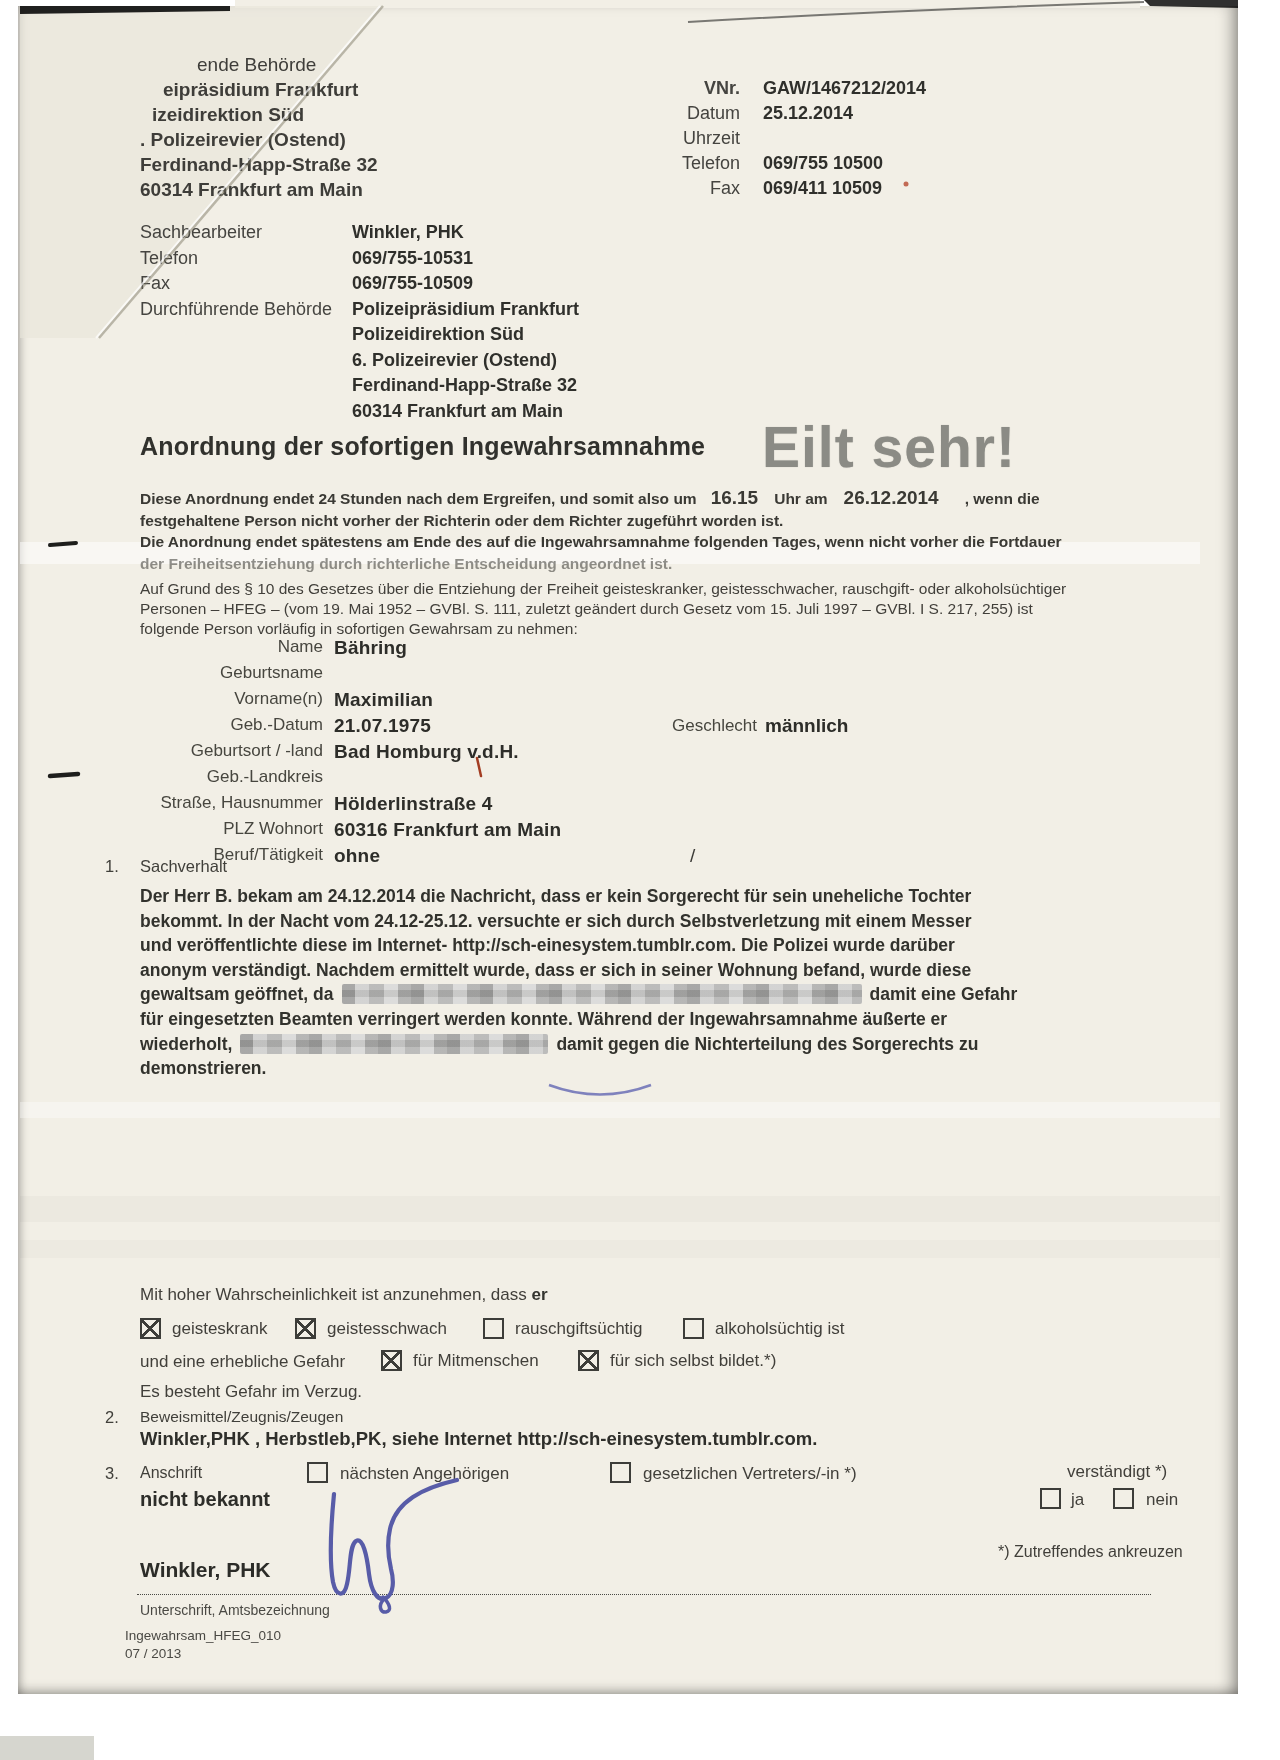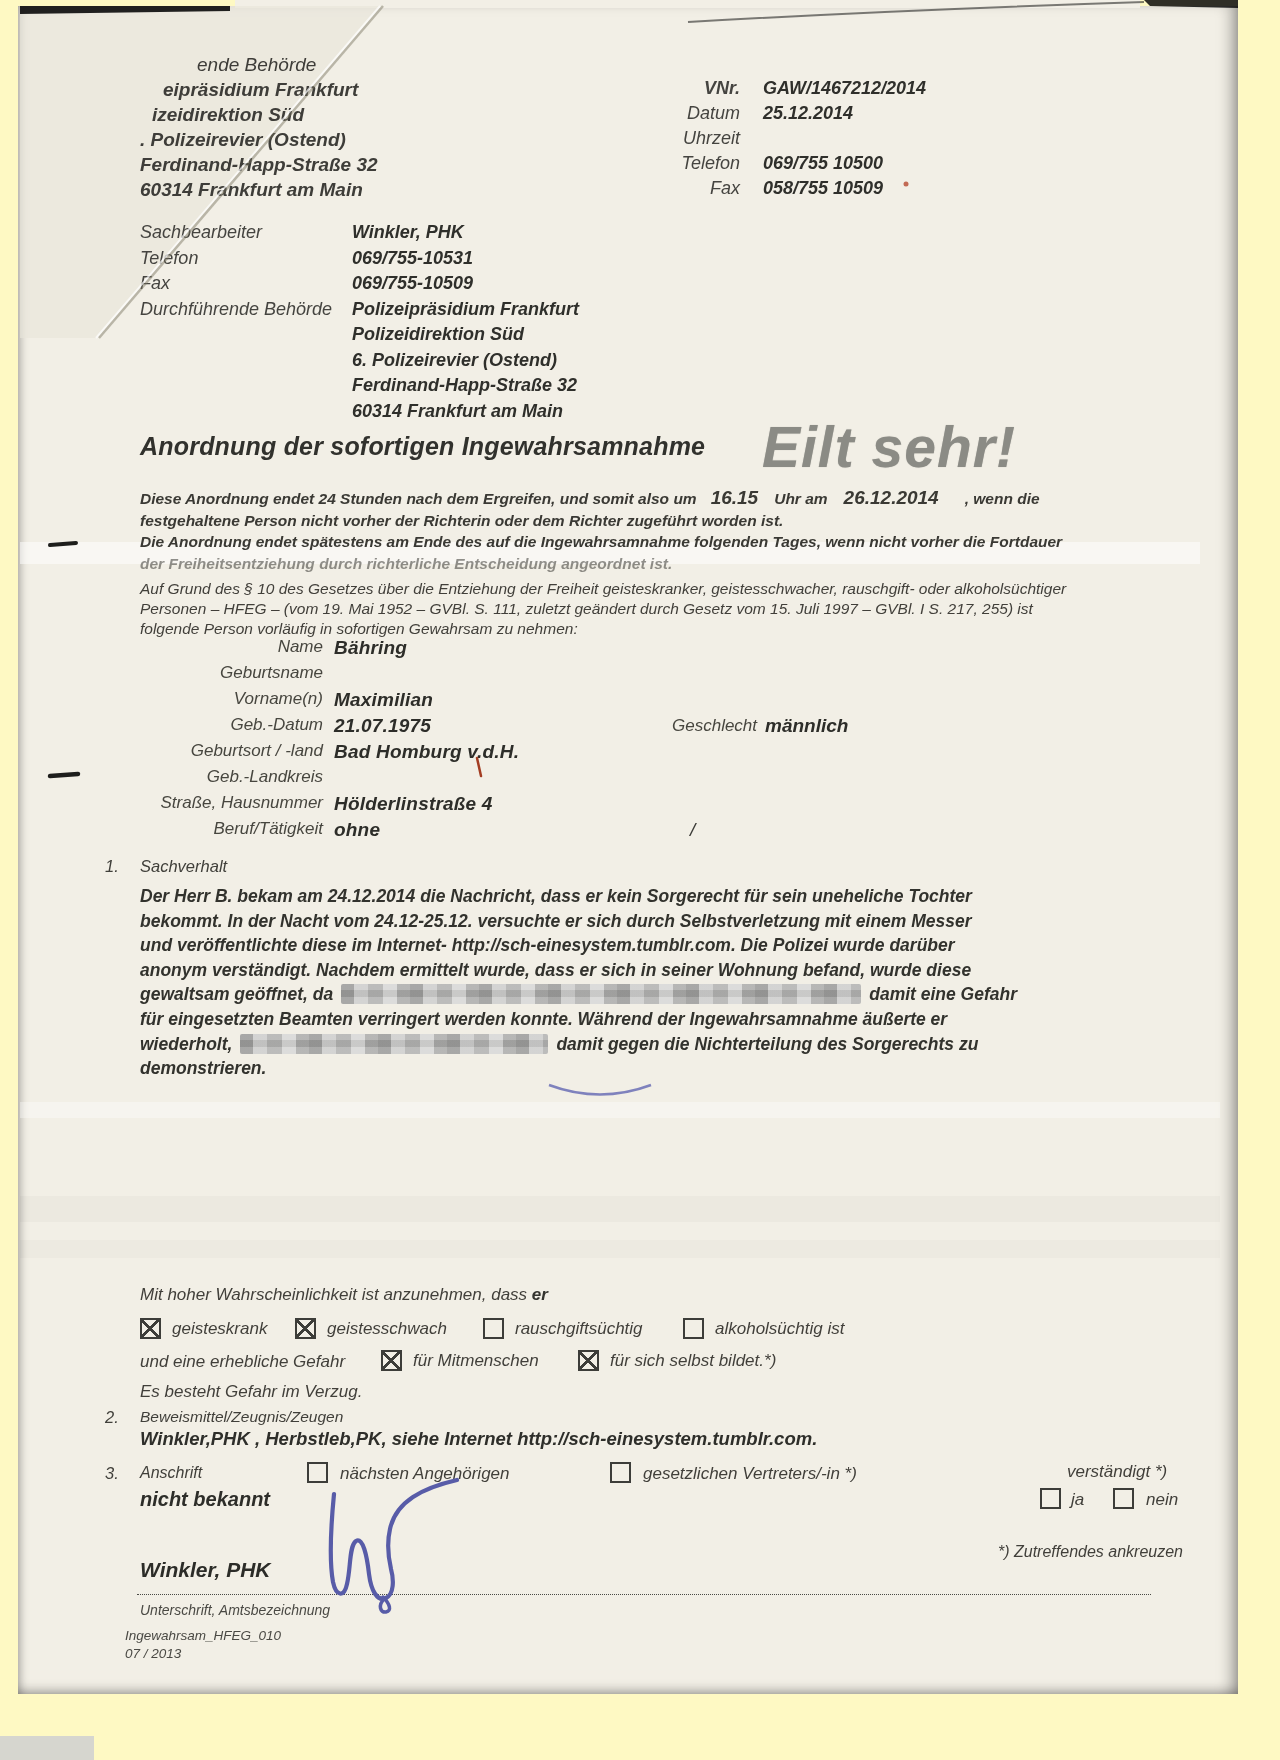--- a/index.html
+++ b/index.html
@@ -1,17 +1,17 @@
 <!DOCTYPE html>
 <html><head>
 <meta charset="utf-8">
 <style>
   html,body{margin:0;padding:0;background:#0a0a0a;}
-  .stage{position:relative;width:1280px;height:1760px;background:#fef9c3;overflow:hidden;
-         font-family:"Liberation Sans","DejaVu Sans",sans-serif;color:#3b3a36;font-style:italic;}
+  .stage{position:relative;width:1280px;height:1760px;background:#ffffff;overflow:hidden;
+         font-family:"Liberation Sans","DejaVu Sans",sans-serif;color:#3b3a36;}
   .paper{position:absolute;left:18px;top:6px;width:1220px;height:1688px;background:#f2efe6;
          box-shadow:inset -12px 0 16px -7px rgba(0,0,0,.38), inset 8px 0 10px -6px rgba(0,0,0,.28),
                     inset 0 -8px 12px -5px rgba(0,0,0,.28);z-index:0;}
   .patch-top{position:absolute;left:235px;top:0;width:905px;height:8px;background:#f2efe6;z-index:0;}
   .patch-bl{position:absolute;left:0;top:1736px;width:94px;height:24px;background:#d6d6cf;z-index:0;}
   svg.under{position:absolute;left:0;top:0;z-index:1;}
   svg.over{position:absolute;left:0;top:0;z-index:3;pointer-events:none;}
   .abs{position:absolute;z-index:2;}
   
   .hl{left:140px;top:52px;font-size:19px;line-height:25px;color:#3e3d39;}
@@ -121,21 +121,21 @@
     <div class="row">
       <span class="lbl">Uhrzeit</span>
       <span class="val"></span>
       </div>
     <div class="row">
       <span class="lbl">Telefon</span>
       <span class="val">069/755 10500</span>
       </div>
     <div class="row">
       <span class="lbl">Fax</span>
-      <span class="val">058/755 10509</span>
+      <span class="val">069/411 10509</span>
       </div>
   </div>
 
   <div class="abs clerk">
     <div class="row">
       <span class="lbl">Sachbearbeiter</span>
       <span class="val">Winkler, PHK</span>
       </div>
     <div class="row">
       <span class="lbl">Telefon</span>
@@ -194,20 +194,24 @@
       <span class="plbl">Geburtsort / -land</span>
       <span class="pval">Bad Homburg v.d.H.</span>
       </div>
     <div class="prow">
       <span class="plbl">Geb.-Landkreis</span>
       <span class="pval"></span>
       </div>
     <div class="prow">
       <span class="plbl">Straße, Hausnummer</span>
       <span class="pval">Hölderlinstraße 4</span>
+      </div>
+    <div class="prow">
+      <span class="plbl">PLZ Wohnort</span>
+      <span class="pval">60316 Frankfurt am Main</span>
       </div>
     <div class="prow">
       <span class="plbl">Beruf/Tätigkeit</span>
       <span class="pval">ohne</span>
       <span class="slash">/</span>
       </div>
   </div>
 
   <div class="abs secnum" style="left:105px;top:857px;">1.</div>
   <div class="abs sechead" style="left:140px;top:857px;font-size:16.5px;">Sachverhalt</div>

